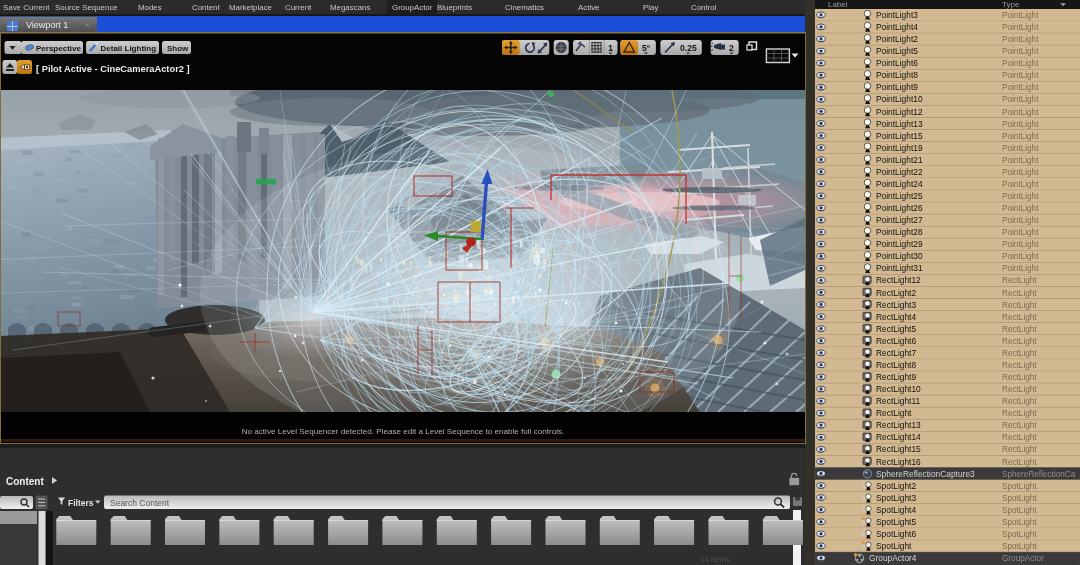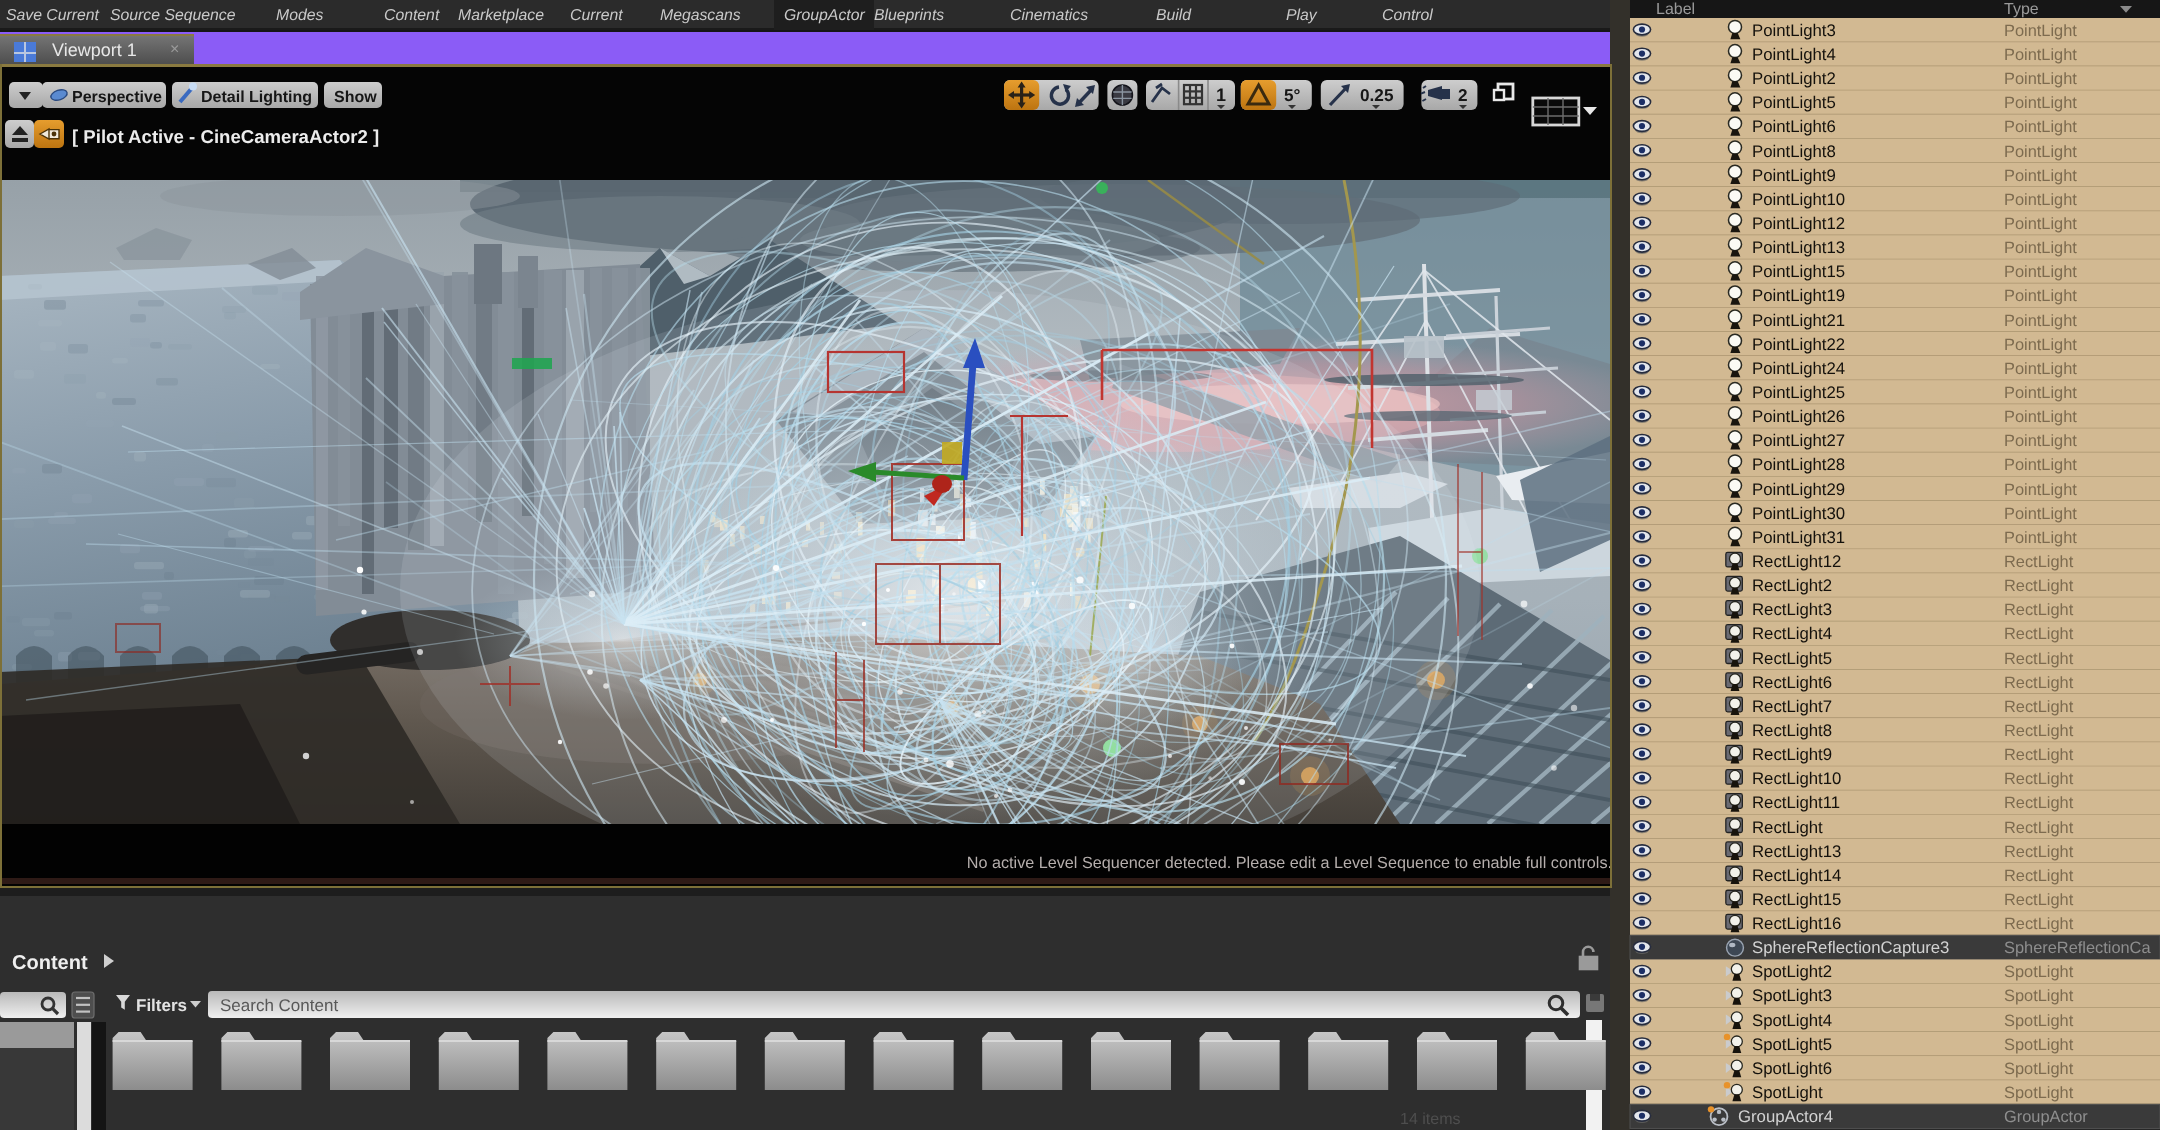--- a/index.html
+++ b/index.html
@@ -1,45 +1,45 @@
 <!DOCTYPE html>
 <html><head><meta charset="utf-8"><style>
 * { margin:0; padding:0; box-sizing:border-box; }
 html,body { width:1080px; height:565px; overflow:hidden; background:#151515; font-family:"Liberation Sans", sans-serif; -webkit-font-smoothing:antialiased; }
 #root { position:absolute; left:0; top:0; width:1080px; height:565px; }
-.menubar { position:absolute; left:0; top:0; width:806px; height:15px; background:#2b2b2b; border-bottom:1px solid #1a1a1a;font-style:italic; }
+.menubar { position:absolute; left:0; top:0; width:806px; height:15px; background:#2b2b2b; border-bottom:1px solid #1a1a1a; }
 .mi { position:absolute; top:2.5px; font-size:7.9px; color:#c9c9c9; }
-.tabbar { position:absolute; left:0; top:16px; width:806px; height:16px; background:#8b5cf6; }
+.tabbar { position:absolute; left:0; top:16px; width:806px; height:16px; background:#1d4ed8; }
 .tab { position:absolute; left:0; top:1px; width:97px; height:15px; background:linear-gradient(#747474,#4e4e4e); border-top:1px solid #8a7a40; }
 .tab .txt { position:absolute; left:26px; top:2px; font-size:9px; color:#e8e8e8; }
 .tab .x { position:absolute; left:85px; top:2px; font-size:8px; color:#9a9a9a; }
 .tgrid { position:absolute; left:7px; top:3px; width:11px; height:10px; background:
   linear-gradient(#4a7ad8,#4a7ad8); }
 .tgrid::before { content:""; position:absolute; left:5px; top:0; width:1px; height:10px; background:#b9c6e0; }
 .tgrid::after { content:""; position:absolute; left:0; top:4.5px; width:11px; height:1px; background:#b9c6e0; }
 .vpblack { position:absolute; left:0; top:412px; width:806px; height:31px; background:#020202; }
-.seqmsg { position:absolute; left:0; top:427px; width:806px; text-align:right; font-size:8.1px; color:#b5aeac; }
+.seqmsg { position:absolute; left:0; top:427px; width:806px; text-align:center; font-size:8.1px; color:#b5aeac; }
 .vpborder { position:absolute; left:0; top:32px; width:806px; height:412px; border:1px solid #7d7038; border-top:none; pointer-events:none; z-index:50; }
 .redline { position:absolute; left:0; top:439px; width:806px; height:3px; background:#2e1a16; }
 </style></head>
 <body>
 <div id="root">
 <div class="menubar">
 <div style="position:absolute;left:387px;top:0;width:50px;height:15px;background:#1e1e1e;"></div>
 <span class="mi" style="left:3px">Save Current</span>
 <span class="mi" style="left:55px">Source Sequence</span>
 <span class="mi" style="left:138px">Modes</span>
 <span class="mi" style="left:192px">Content</span>
 <span class="mi" style="left:229px">Marketplace</span>
 <span class="mi" style="left:285px">Current</span>
 <span class="mi" style="left:330px">Megascans</span>
 <span class="mi" style="left:392px">GroupActor</span>
 <span class="mi" style="left:437px">Blueprints</span>
 <span class="mi" style="left:505px">Cinematics</span>
-<span class="mi" style="left:578px">Build</span>
+<span class="mi" style="left:578px">Active</span>
 <span class="mi" style="left:643px">Play</span>
 <span class="mi" style="left:691px">Control</span>
 </div>
 <div class="tabbar">
       <div class="tab">
         <div class="tgrid"></div>
         <span class="txt">Viewport 1</span>
         <span class="x">×</span>
       </div>
     </div>

